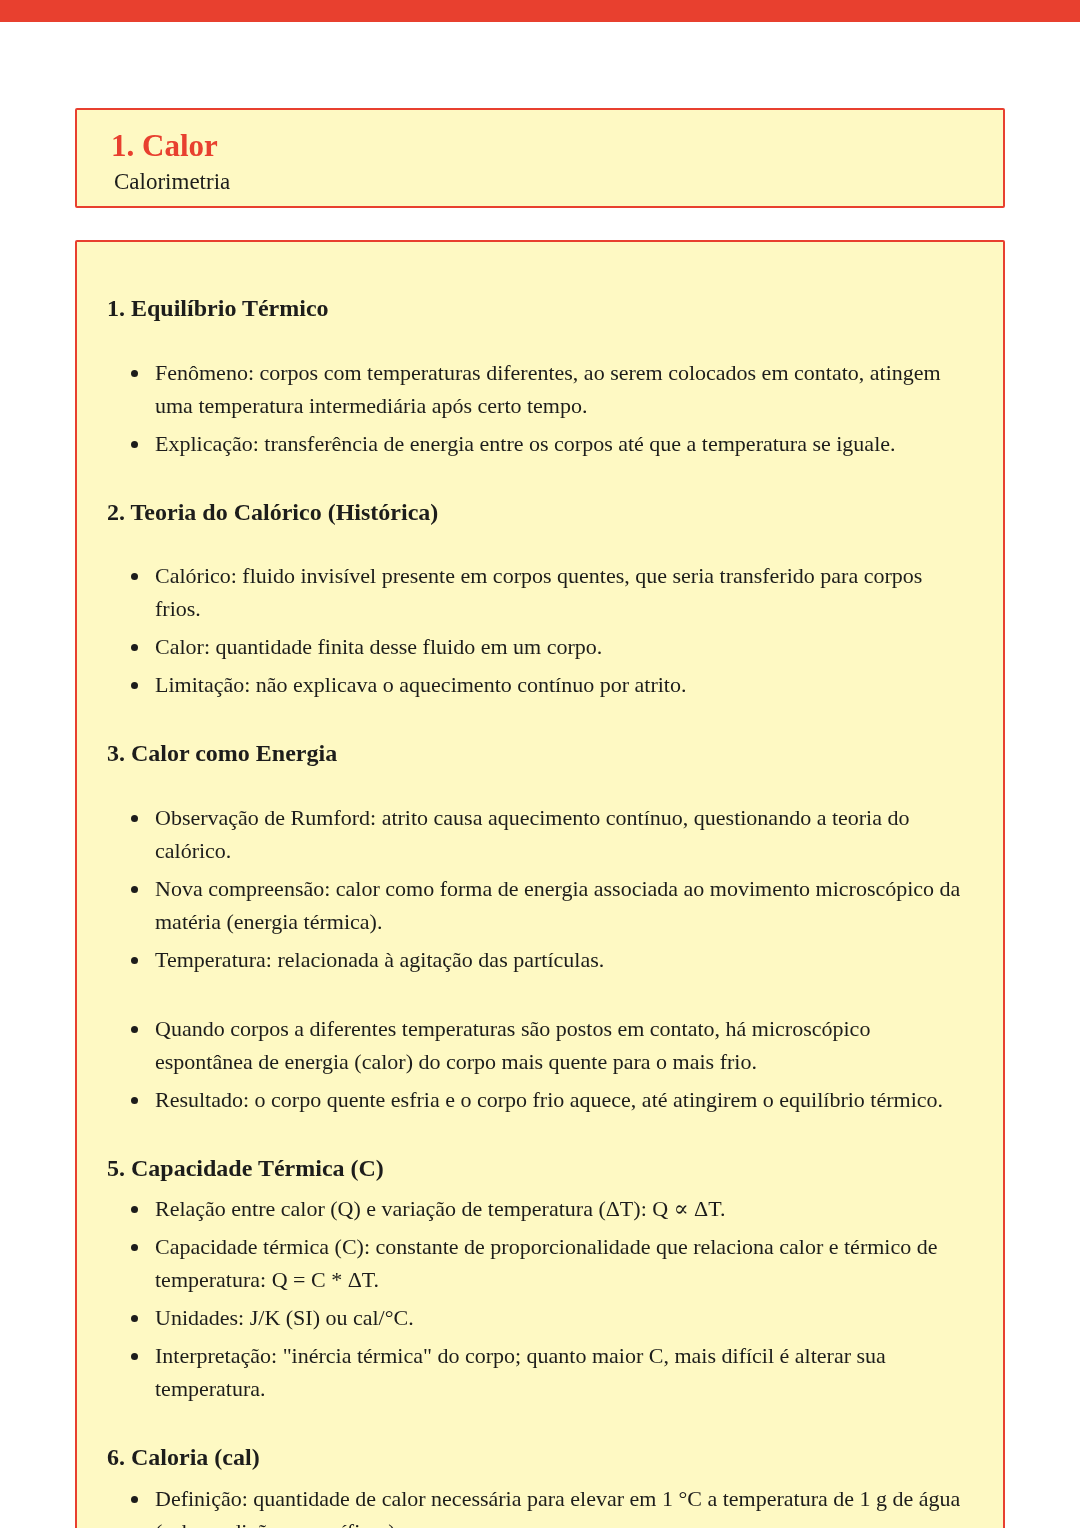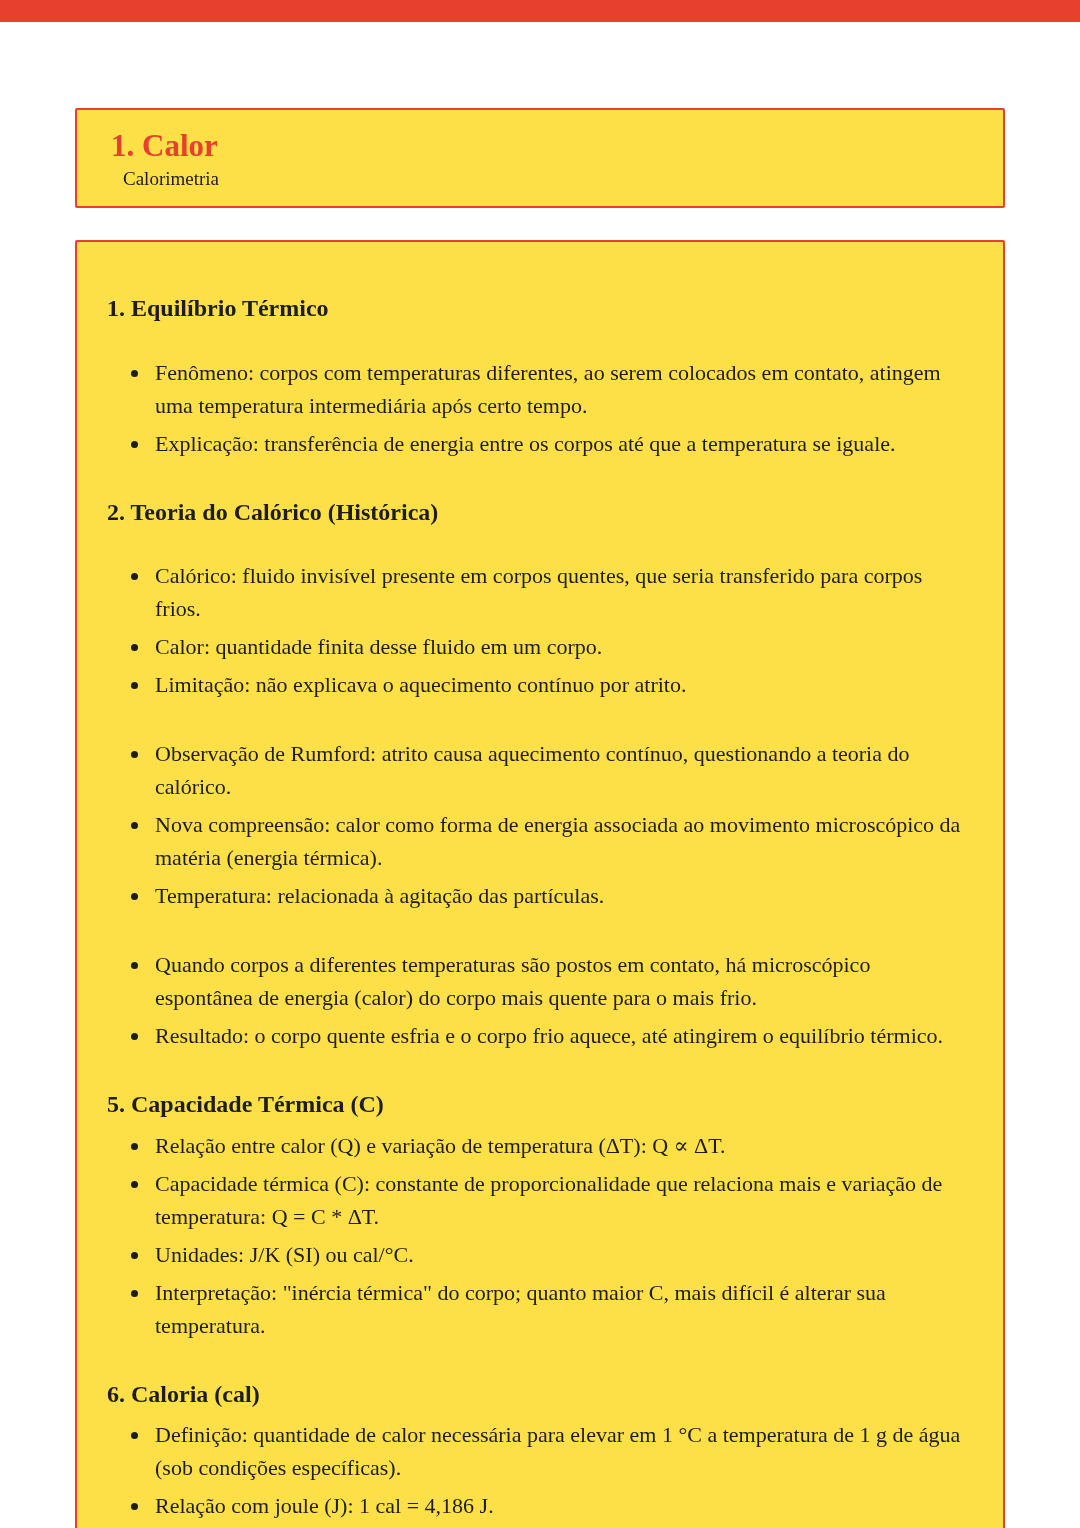--- a/index.html
+++ b/index.html
@@ -23,37 +23,37 @@
     width:100%;
     height:22px;
     background:var(--accent);
   }
   .box{
     position:absolute;
     left:75px;
     width:930px;
     border:2px solid var(--accent);
     border-radius:2px;
-    background:#fde047;
+    background:#fef9c3;
   }
   .title-box{
     top:108px;
     height:100px;
     padding:18px 34px 0 34px;
   }
   .doc-title{
     margin:0;
     font-size:31px;
     line-height:1.15;
     font-weight:700;
     color:var(--accent);
   }
   .doc-subtitle{
-    margin:4px 0 0 12px;
-    font-size:19px;
+    margin:4px 0 0 3px;
+    font-size:23px;
     line-height:1.2;
     font-weight:400;
     color:var(--ink);
   }
   .content-box{
     top:240px;
     height:1340px; 
     padding:50px 40px 0 30px;
   }
   .sec{margin:0 0 36px 0;}
@@ -101,39 +101,40 @@
   <section class="sec spaced">
     <h2>2. Teoria do Calórico (Histórica)</h2>
     <ul>
       <li>Calórico: fluido invisível presente em corpos quentes, que seria transferido para corpos frios.</li>
       <li>Calor: quantidade finita desse fluido em um corpo.</li>
       <li>Limitação: não explicava o aquecimento contínuo por atrito.</li>
     </ul>
   </section>
 
   <section class="sec spaced">
+    <h2>3. Calor como Energia</h2>
     <ul>
       <li>Observação de Rumford: atrito causa aquecimento contínuo, questionando a teoria do calórico.</li>
       <li>Nova compreensão: calor como forma de energia associada ao movimento microscópico da matéria (energia térmica).</li>
       <li>Temperatura: relacionada à agitação das partículas.</li>
     </ul>
   </section>
 
   <section class="sec tight">
     <ul>
       <li>Quando corpos a diferentes temperaturas são postos em contato, há microscópico espontânea de energia (calor) do corpo mais quente para o mais frio.</li>
       <li>Resultado: o corpo quente esfria e o corpo frio aquece, até atingirem o equilíbrio térmico.</li>
     </ul>
   </section>
 
   <section class="sec tight">
     <h2>5. Capacidade Térmica (C)</h2>
     <ul>
       <li>Relação entre calor (Q) e variação de temperatura (ΔT): Q ∝ ΔT.</li>
-      <li>Capacidade térmica (C): constante de proporcionalidade que relaciona mais e variação de temperatura: Q = C * ΔT.</li>
+      <li>Capacidade térmica (C): constante de proporcionalidade que relaciona calor e térmico de temperatura: Q = C * ΔT.</li>
       <li>Unidades: J/K (SI) ou cal/°C.</li>
       <li>Interpretação: "inércia térmica" do corpo; quanto maior C, mais difícil é alterar sua temperatura.</li>
     </ul>
   </section>
 
   <section class="sec tight">
     <h2>6. Caloria (cal)</h2>
     <ul>
       <li>Definição: quantidade de calor necessária para elevar em 1 °C a temperatura de 1 g de água (sob condições específicas).</li>
       <li>Relação com joule (J): 1 cal = 4,186 J.</li>

